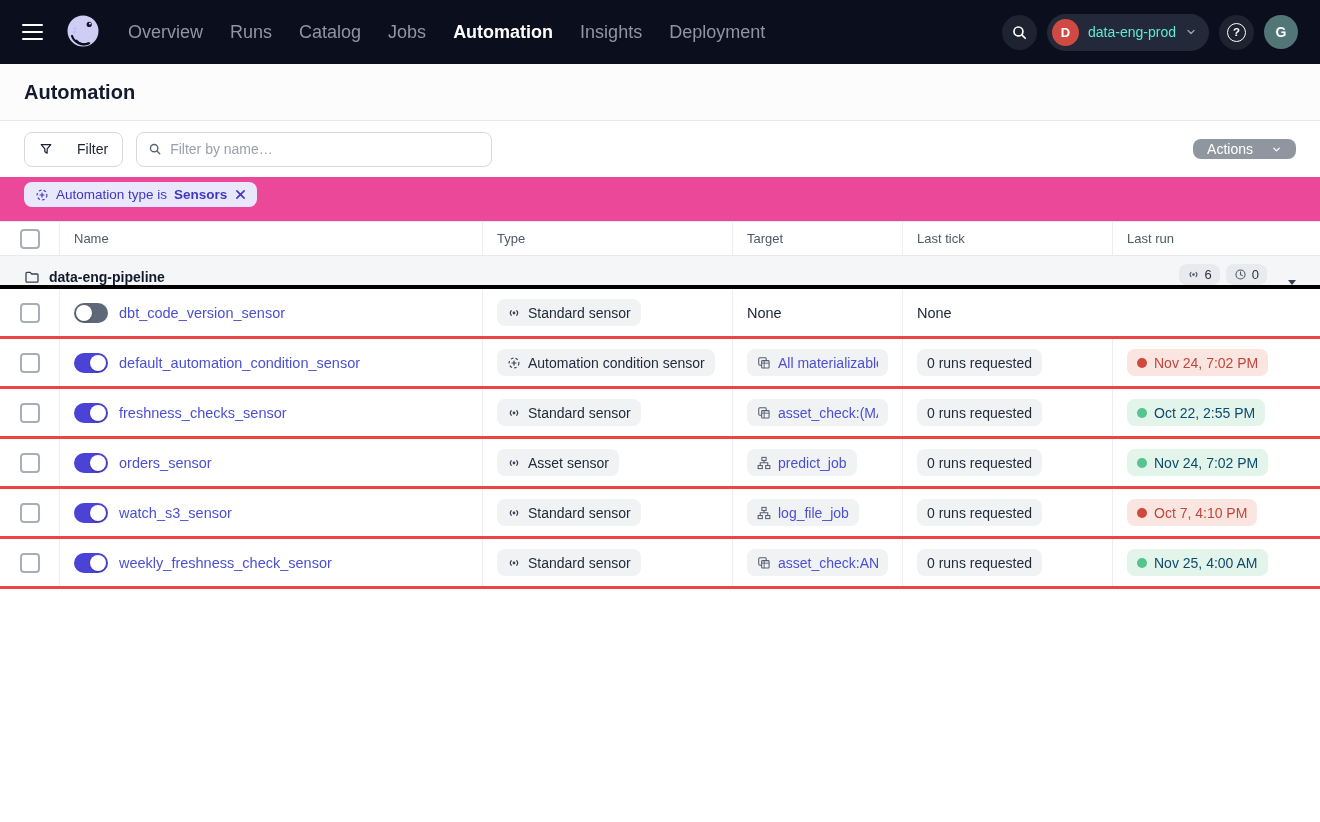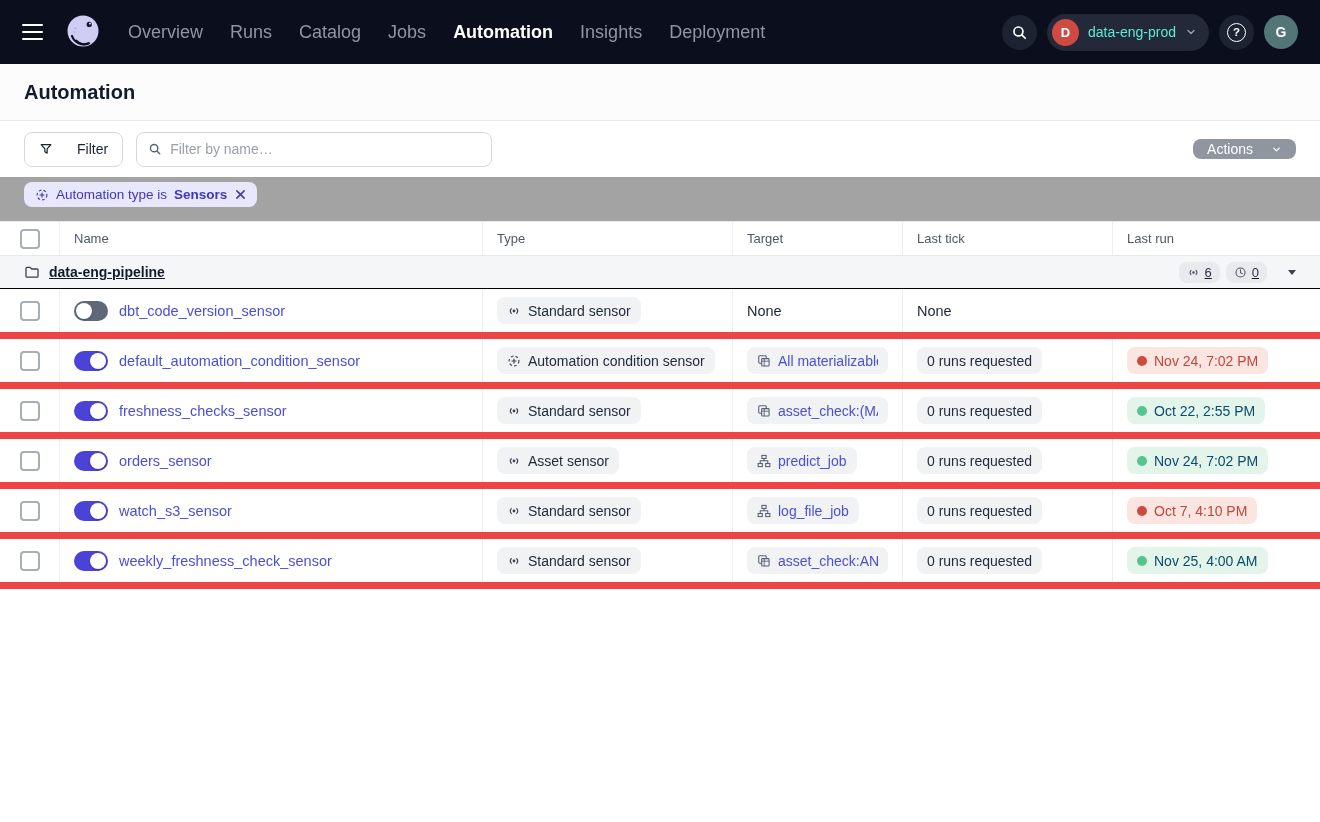--- a/index.html
+++ b/index.html
@@ -41,37 +41,37 @@
   .search-box { height:35px; width:356px; border:1px solid #d5d9de; border-radius:8px;
     display:flex; align-items:center; gap:8px; padding:0 11px; background:#fff; }
   .search-box input { border:none; outline:none; font-size:14px; color:#1b2433; width:100%;
     font-family:"Liberation Sans", sans-serif; background:transparent; }
   .search-box input::placeholder { color:#9aa1ab; }
   .actions-btn { margin-left:auto; height:20px; background:#8f969f; color:#fff; border:none;
     border-radius:8px; padding:0 14px; font-size:14px; display:inline-flex; align-items:center;
     gap:18px; cursor:pointer; }
 
   
-  .chiprow { padding:5px 24px 14px; background:#a3a3a3; border-bottom:1px solid #e7e9ec; }
+  .chiprow { padding:5px 24px 14px; background:#ec4899; border-bottom:1px solid #e7e9ec; }
   .chip { display:inline-flex; align-items:center; gap:7px; background:#e9e7fb; color:#3d38c0;
     border-radius:8px; padding:5px 11px; font-size:13.5px; }
   .chip b { font-weight:700; }
   .chip .x { display:inline-flex; cursor:pointer; margin-left:1px; }
 
   
   .thead, .trow { display:grid; grid-template-columns:60px 423px 250px 170px 210px 1fr; align-items:stretch; }
   .cell { padding:0 14px; display:flex; align-items:center; min-width:0; }
   .thead .cell:not(:last-child), .trow .cell:not(:last-child) { border-right:1px solid #eceef1; }
   .thead { height:34px; border-bottom:1px solid #e7e9ec; color:#4f5866; font-size:13px; }
-  .trow { height:50px; border-bottom:7px solid #ef4444; font-size:14.5px; }
+  .trow { height:50px; border-bottom:3px solid #ef4444; font-size:14.5px; }
   .c-check { justify-content:center; padding:0; }
   .checkbox { width:20px; height:20px; border:2px solid #a7aeb8; border-radius:4px; background:#fff; cursor:pointer; }
 
-  .group-row { height:33px; background:#f5f6f8; border-bottom:1px solid #000000;
-    display:flex; align-items:center; padding:0 24px; gap:9px; font-weight:700; font-size:14px; color:#121b2e;text-decoration:underline; }
+  .group-row { height:33px; background:#f5f6f8; border-bottom:4px solid #000000;
+    display:flex; align-items:flex-end; padding:0 24px; gap:9px; font-weight:700; font-size:14px; color:#121b2e; }
   .group-counts { margin-left:auto; display:flex; align-items:center; gap:6px; }
   .count-badge { display:inline-flex; align-items:center; gap:5px; background:#e8eaee; border-radius:8px;
     padding:3px 8px; font-size:13px; font-weight:400; color:#2a3342; }
   .count-badge .ic { color:#4f5866; display:inline-flex; }
   .expand-caret { margin-left:12px; width:0; height:0; border-left:4.5px solid transparent;
     border-right:4.5px solid transparent; border-top:5.5px solid #39414f; cursor:pointer; }
 
   .toggle { width:34px; height:20px; border-radius:10px; position:relative; background:#4b43d6;
     flex-shrink:0; margin-right:11px; cursor:pointer; display:inline-block; }
   .toggle .knob { position:absolute; top:2px; right:2px; width:16px; height:16px; border-radius:50%;

